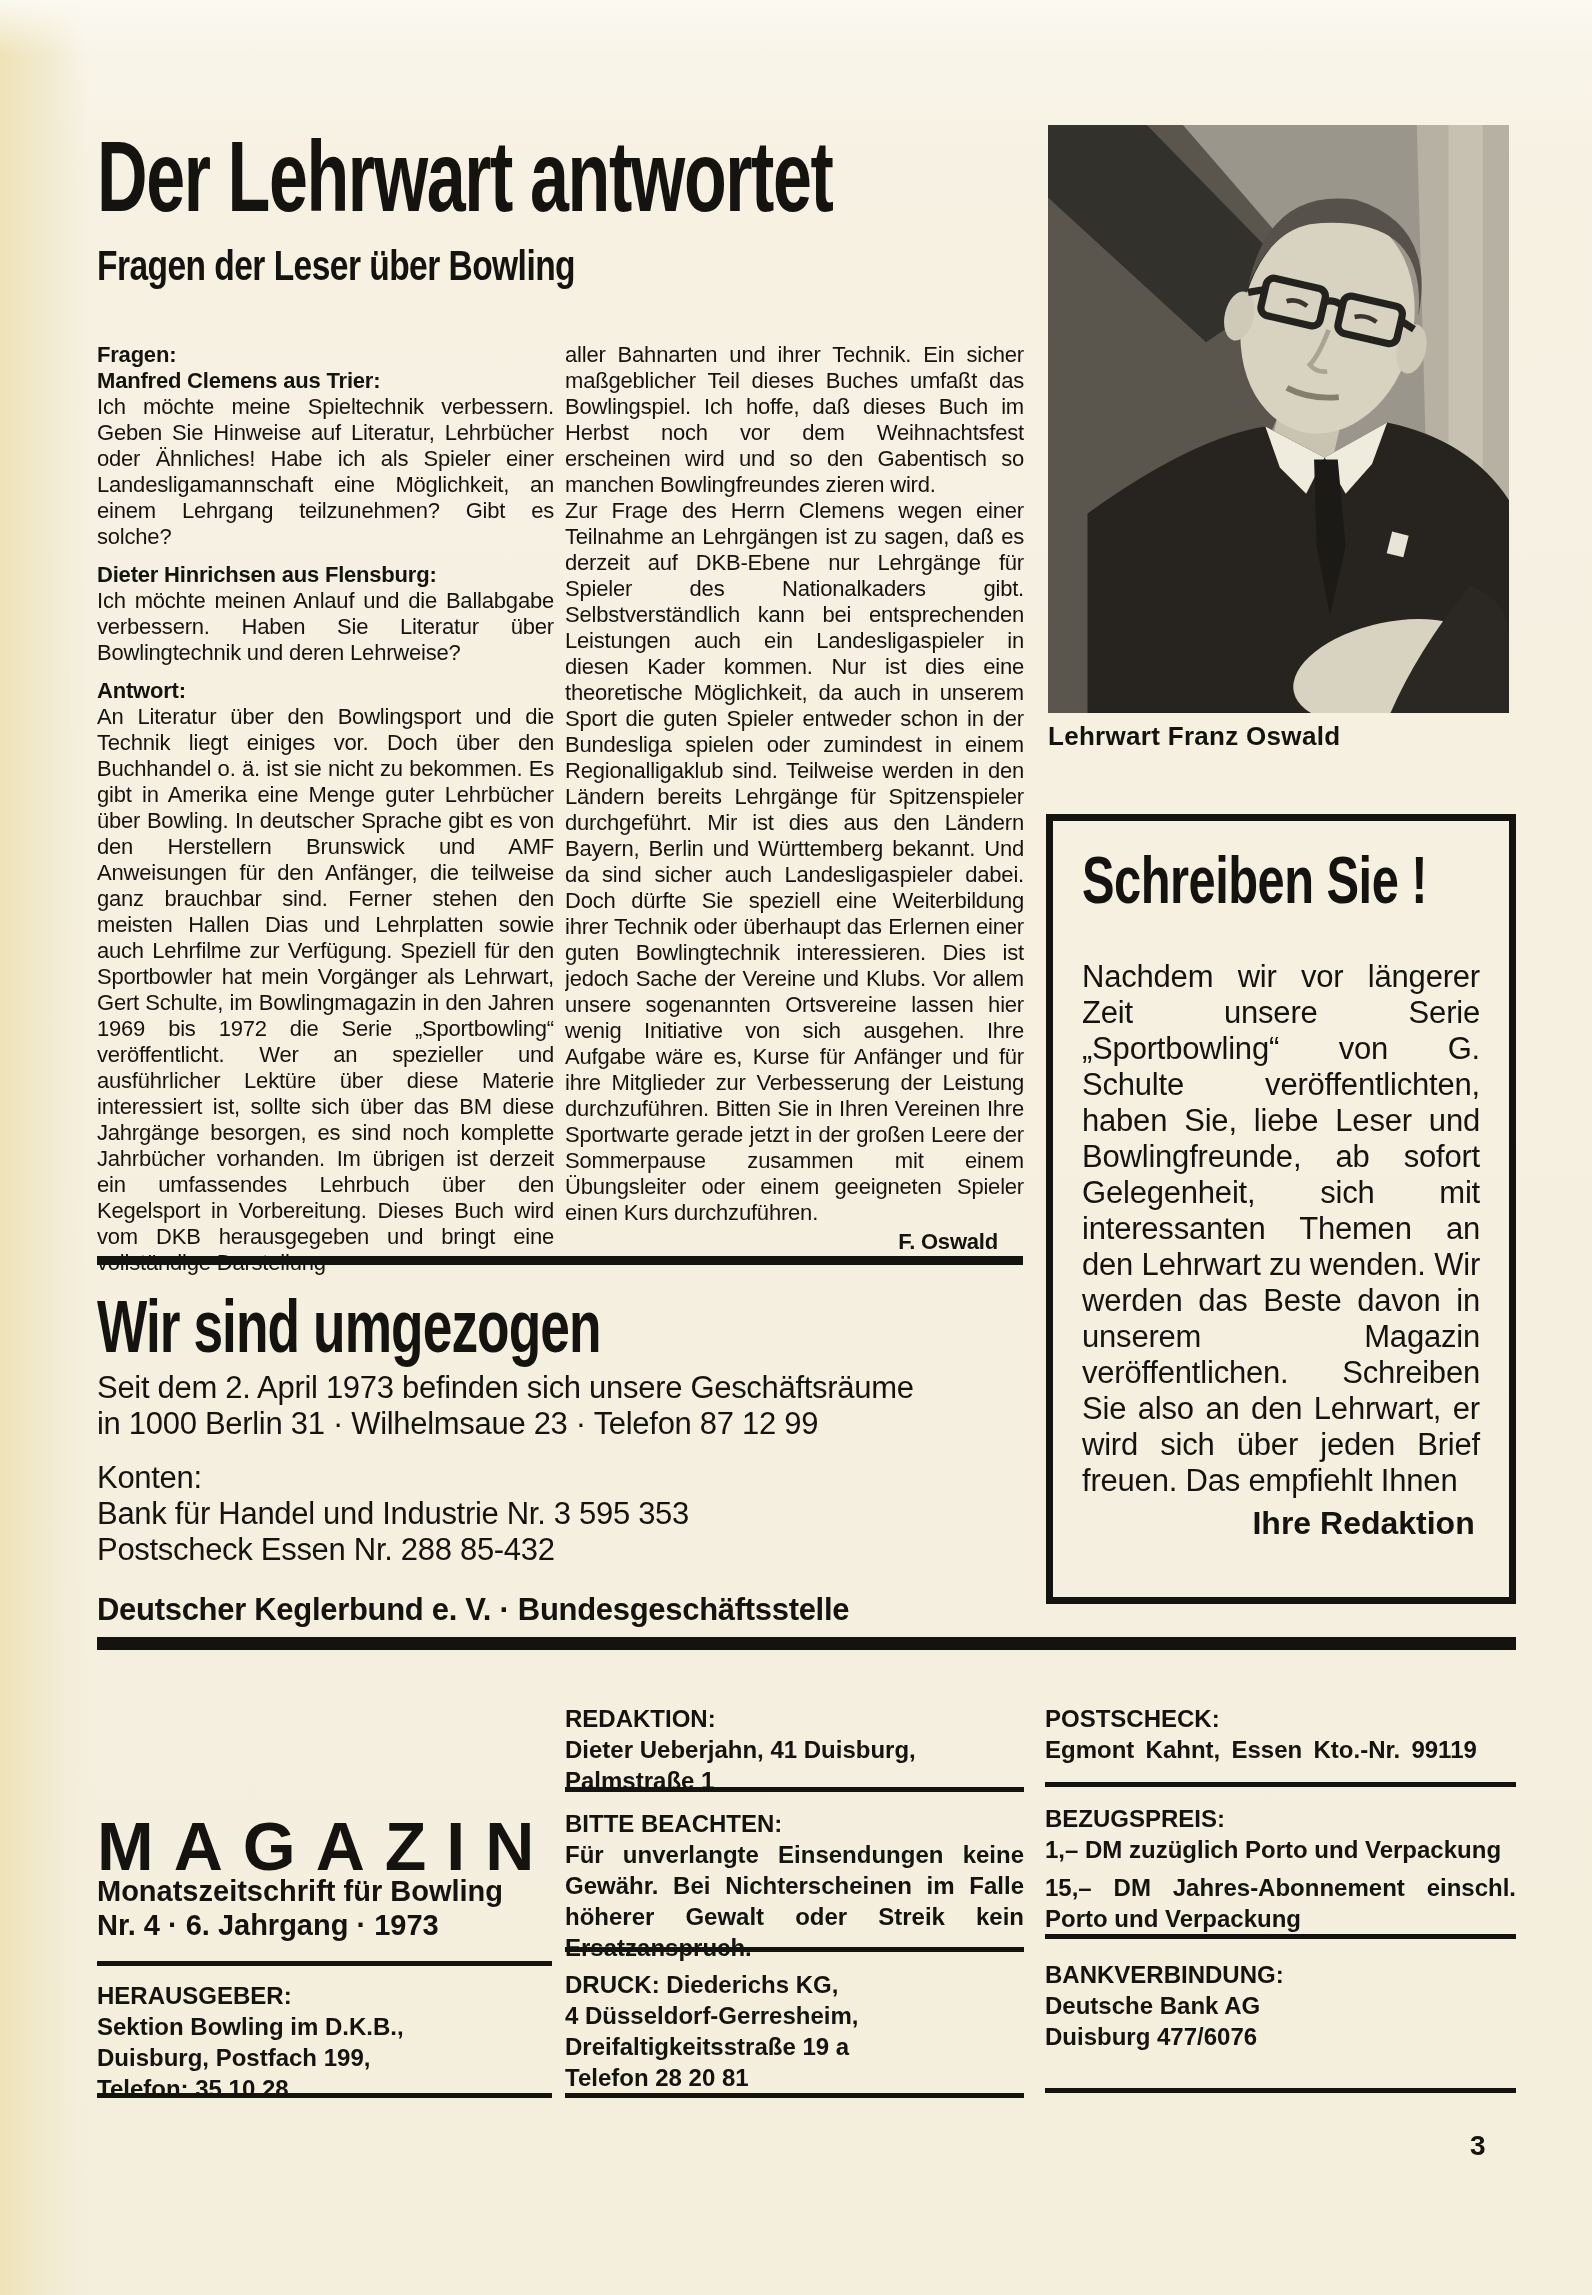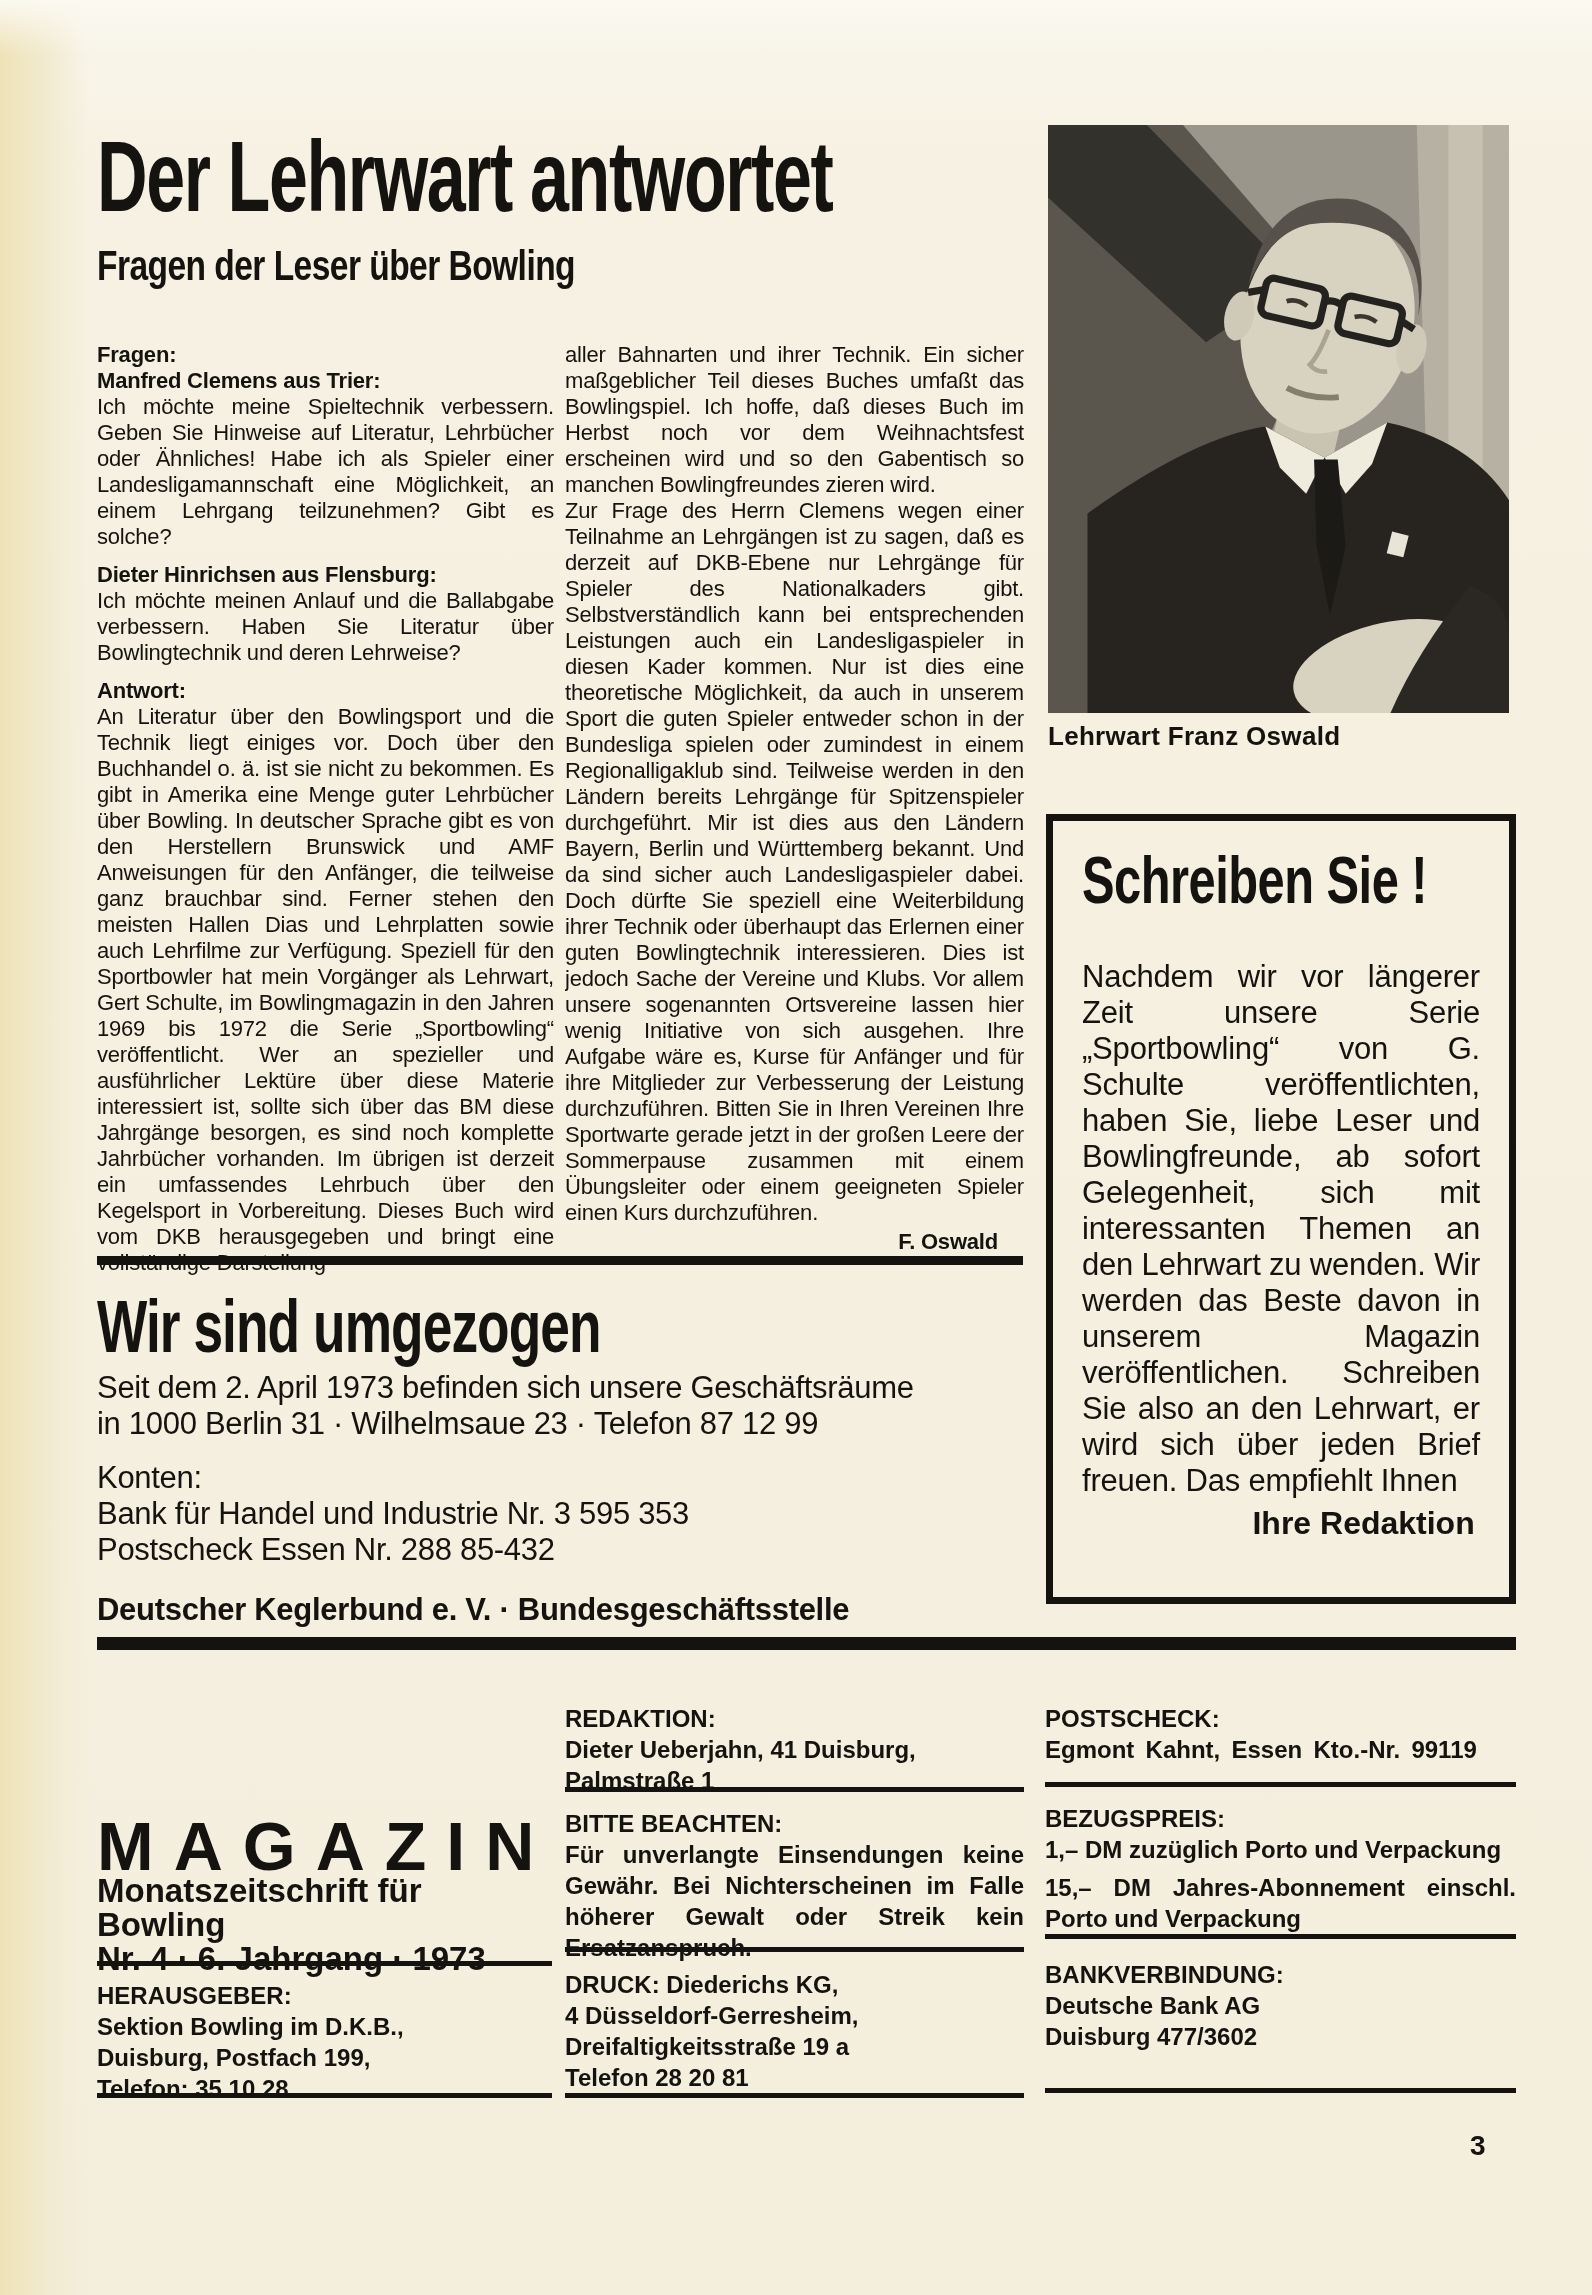--- a/index.html
+++ b/index.html
@@ -54,21 +54,21 @@
   .moved-block p.org { margin-top:24px; font-weight:700; }
 
   .mast-topbar { position:absolute; left:97px; top:1637px; width:1419px; height:13px; background:#15130f; }
   .logo-box { position:absolute; left:97px; top:1637px; width:455px; height:172px;
     background:#15130f; color:#f7f3e6; overflow:hidden; display:flex; align-items:center; padding-left:10.5px; box-sizing:border-box; }
   .logo-text { font-size:217px; font-weight:700; line-height:165px;
     transform:scaleX(.405); transform-origin:0 50%; letter-spacing:-2.6px; white-space:nowrap; }
   .logo-magazin { position:absolute; left:97px; top:1811px; width:455px; overflow:hidden;
     font-size:68px; font-weight:700; line-height:70px; letter-spacing:20px; white-space:nowrap; }
   .mast-left-sub { position:absolute; left:97px; top:1874px; width:455px;
-    font-size:33px; font-weight:700; line-height:34px; }
+    font-size:29px; font-weight:700; line-height:34px; }
   .mast-left-sub p { margin:0; }
 
   .hr { position:absolute; height:4.6px; background:#15130f; }
   .hr-l1 { left:97px;  top:1961px; width:455px; }
   .hr-l2 { left:97px;  top:2093px; width:455px; }
   .hr-m1 { left:565px;  top:1787px; width:459px; }
   .hr-m2 { left:565px;  top:1947px; width:459px; }
   .hr-m3 { left:565px;  top:2093px; width:459px; }
   .hr-r1 { left:1045px; top:1782px; width:471px; }
   .hr-r2 { left:1045px; top:1934px; width:471px; }
@@ -219,19 +219,19 @@
 
   <div class="imprint" id="imp-bezug">
     <p>BEZUGSPREIS:</p>
     <p>1,– DM zuzüglich Porto und Verpackung</p>
     <p class="just mt">15,– DM Jahres-Abonnement einschl. Porto und Verpackung</p>
   </div>
 
   <div class="imprint" id="imp-bank">
     <p>BANKVERBINDUNG:</p>
     <p>Deutsche Bank AG</p>
-    <p>Duisburg 477/3602</p>
+    <p>Duisburg 477/6076</p>
   </div>
 
   <div class="page-number">3</div>
 
 </div>
 
 
 </body></html>

